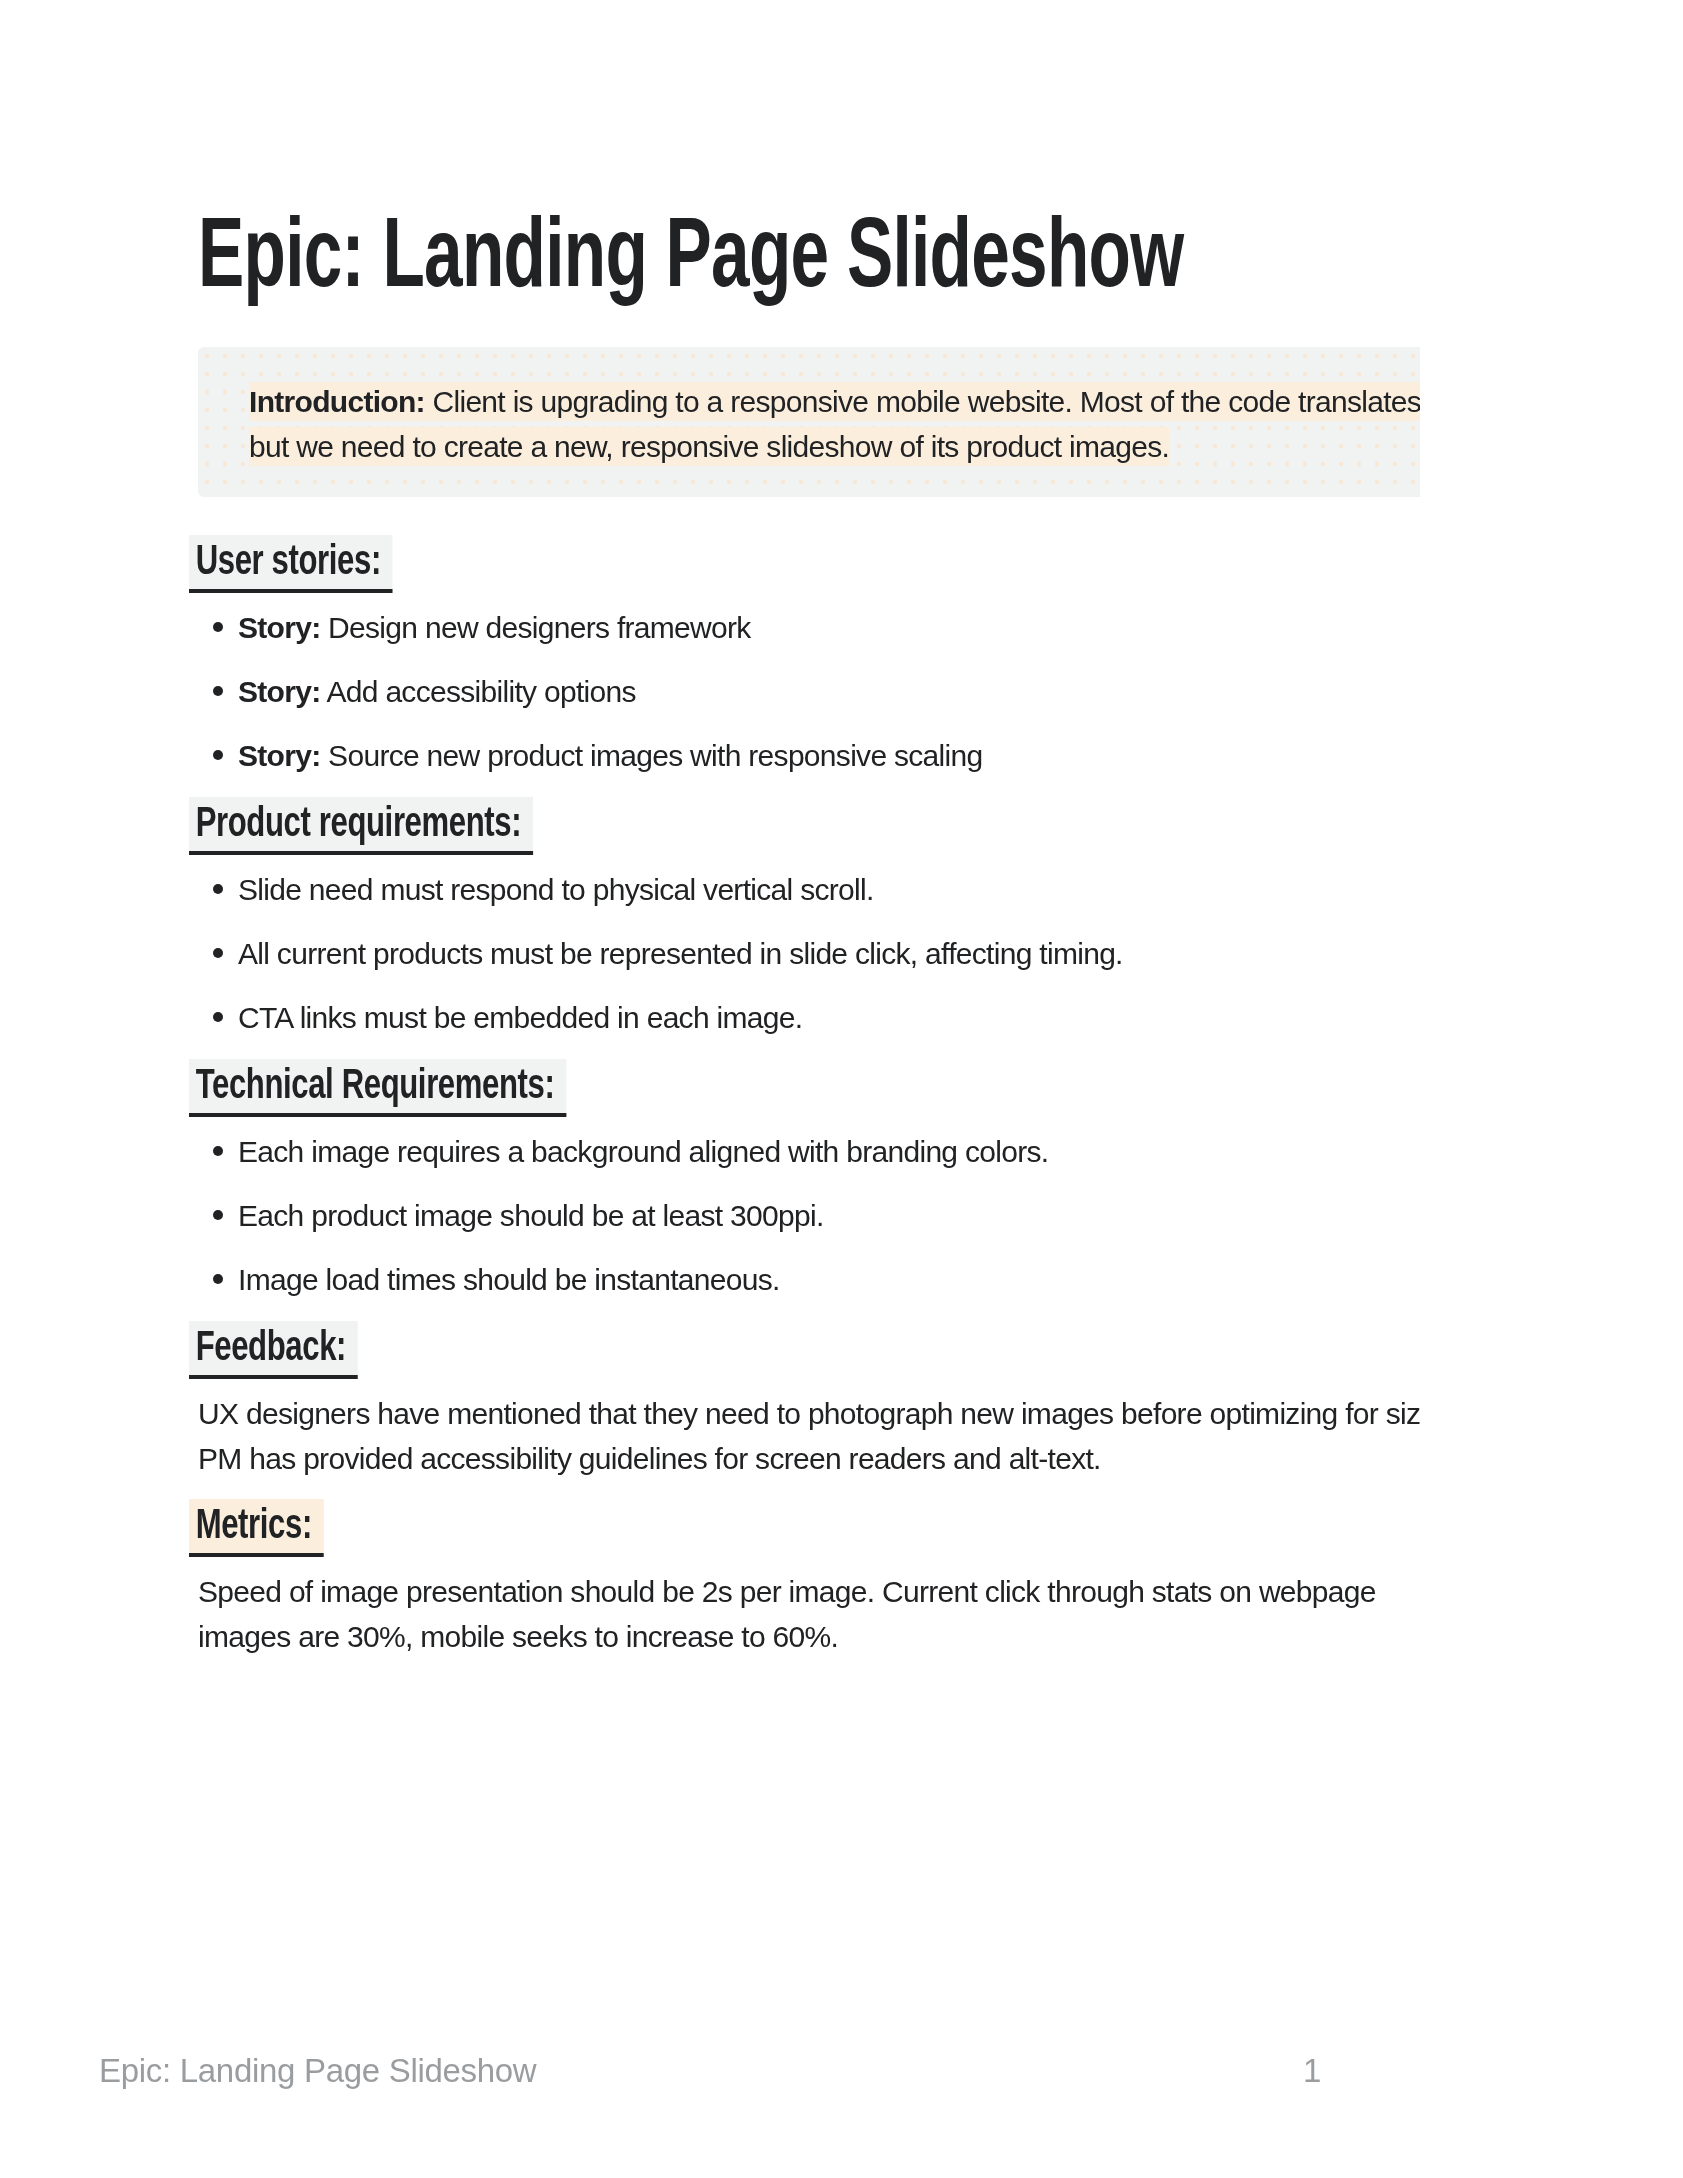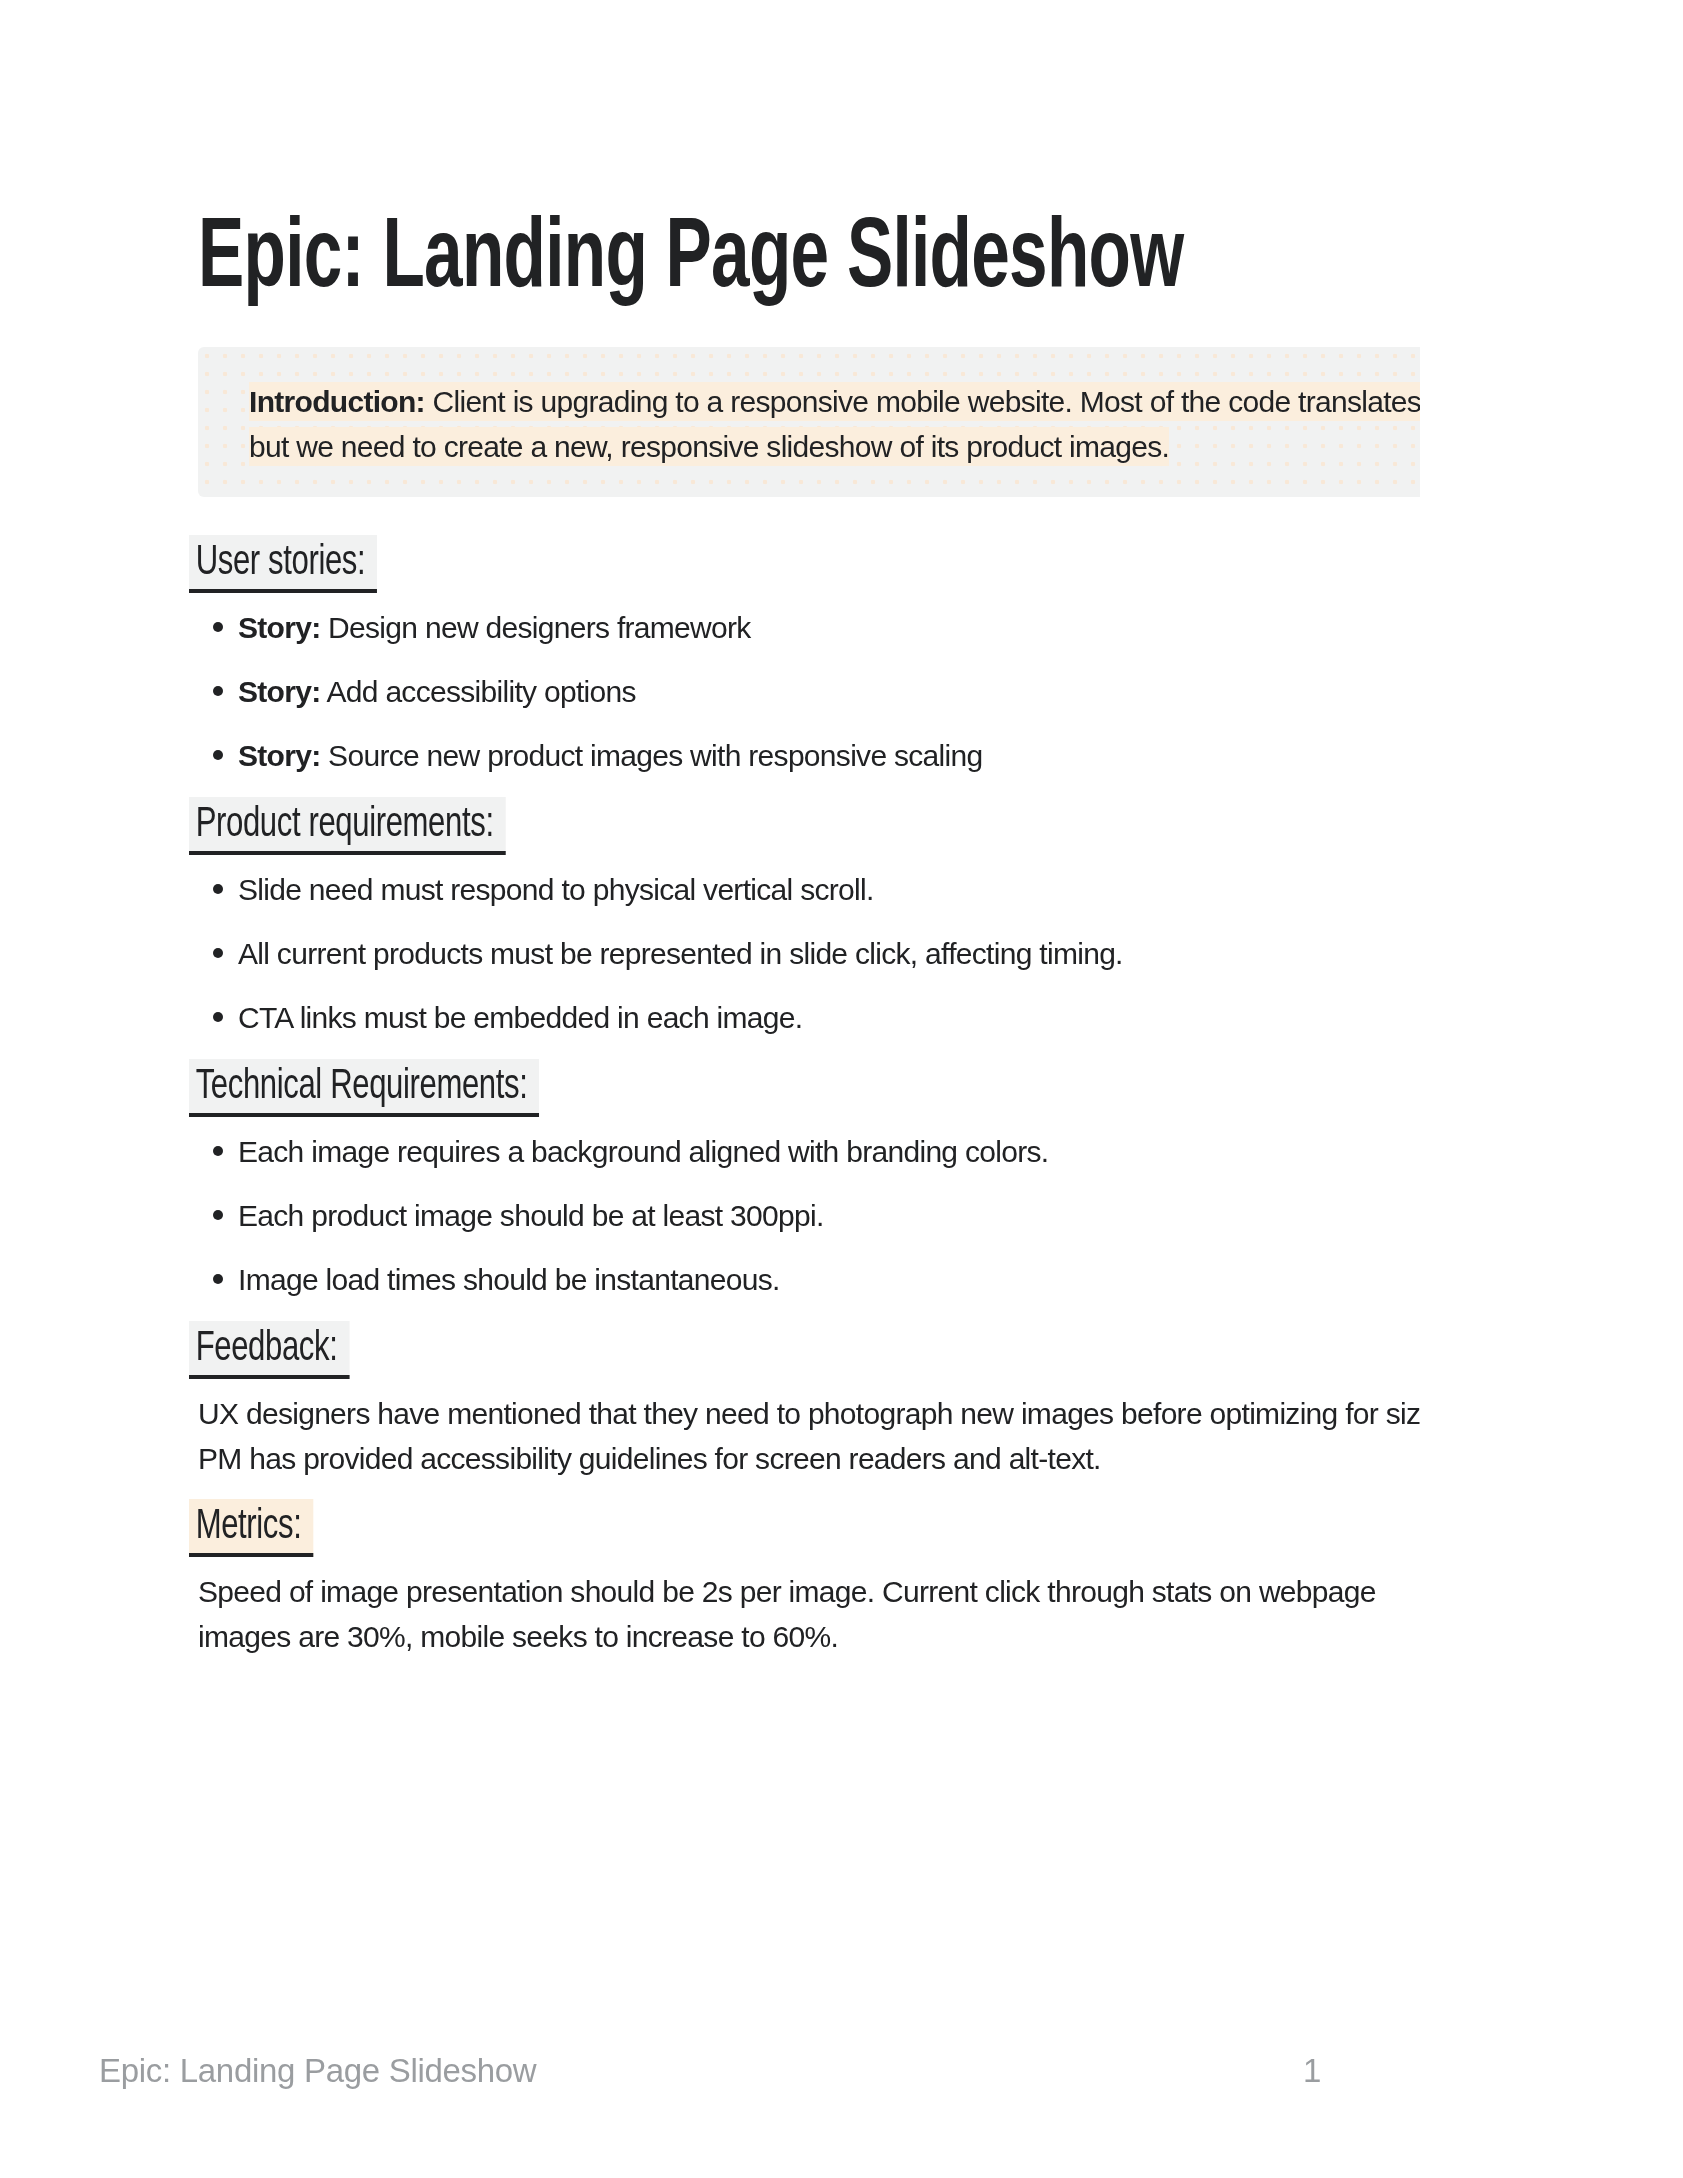--- a/index.html
+++ b/index.html
@@ -57,21 +57,21 @@
   .inline-hl {
     background: var(--highlight-cream, #fbeedd);
     padding: 3px 0;
   }
 
   
   h2.section-heading {
     margin: 18px 0 0 0;
     font-size: 42px;
     line-height: 48px;
-    font-weight: normal;
+    font-weight: bold;
     color: var(--text, #212224);
     white-space: nowrap;
   }
   h2.section-heading.first { margin-top: 38px; }
   h2.section-heading .h {
     display: inline-block;
     transform: scaleX(0.74);
     transform-origin: 0 50%;
     letter-spacing: -0.5px;
     padding: 1px 16px 5px 9px;

